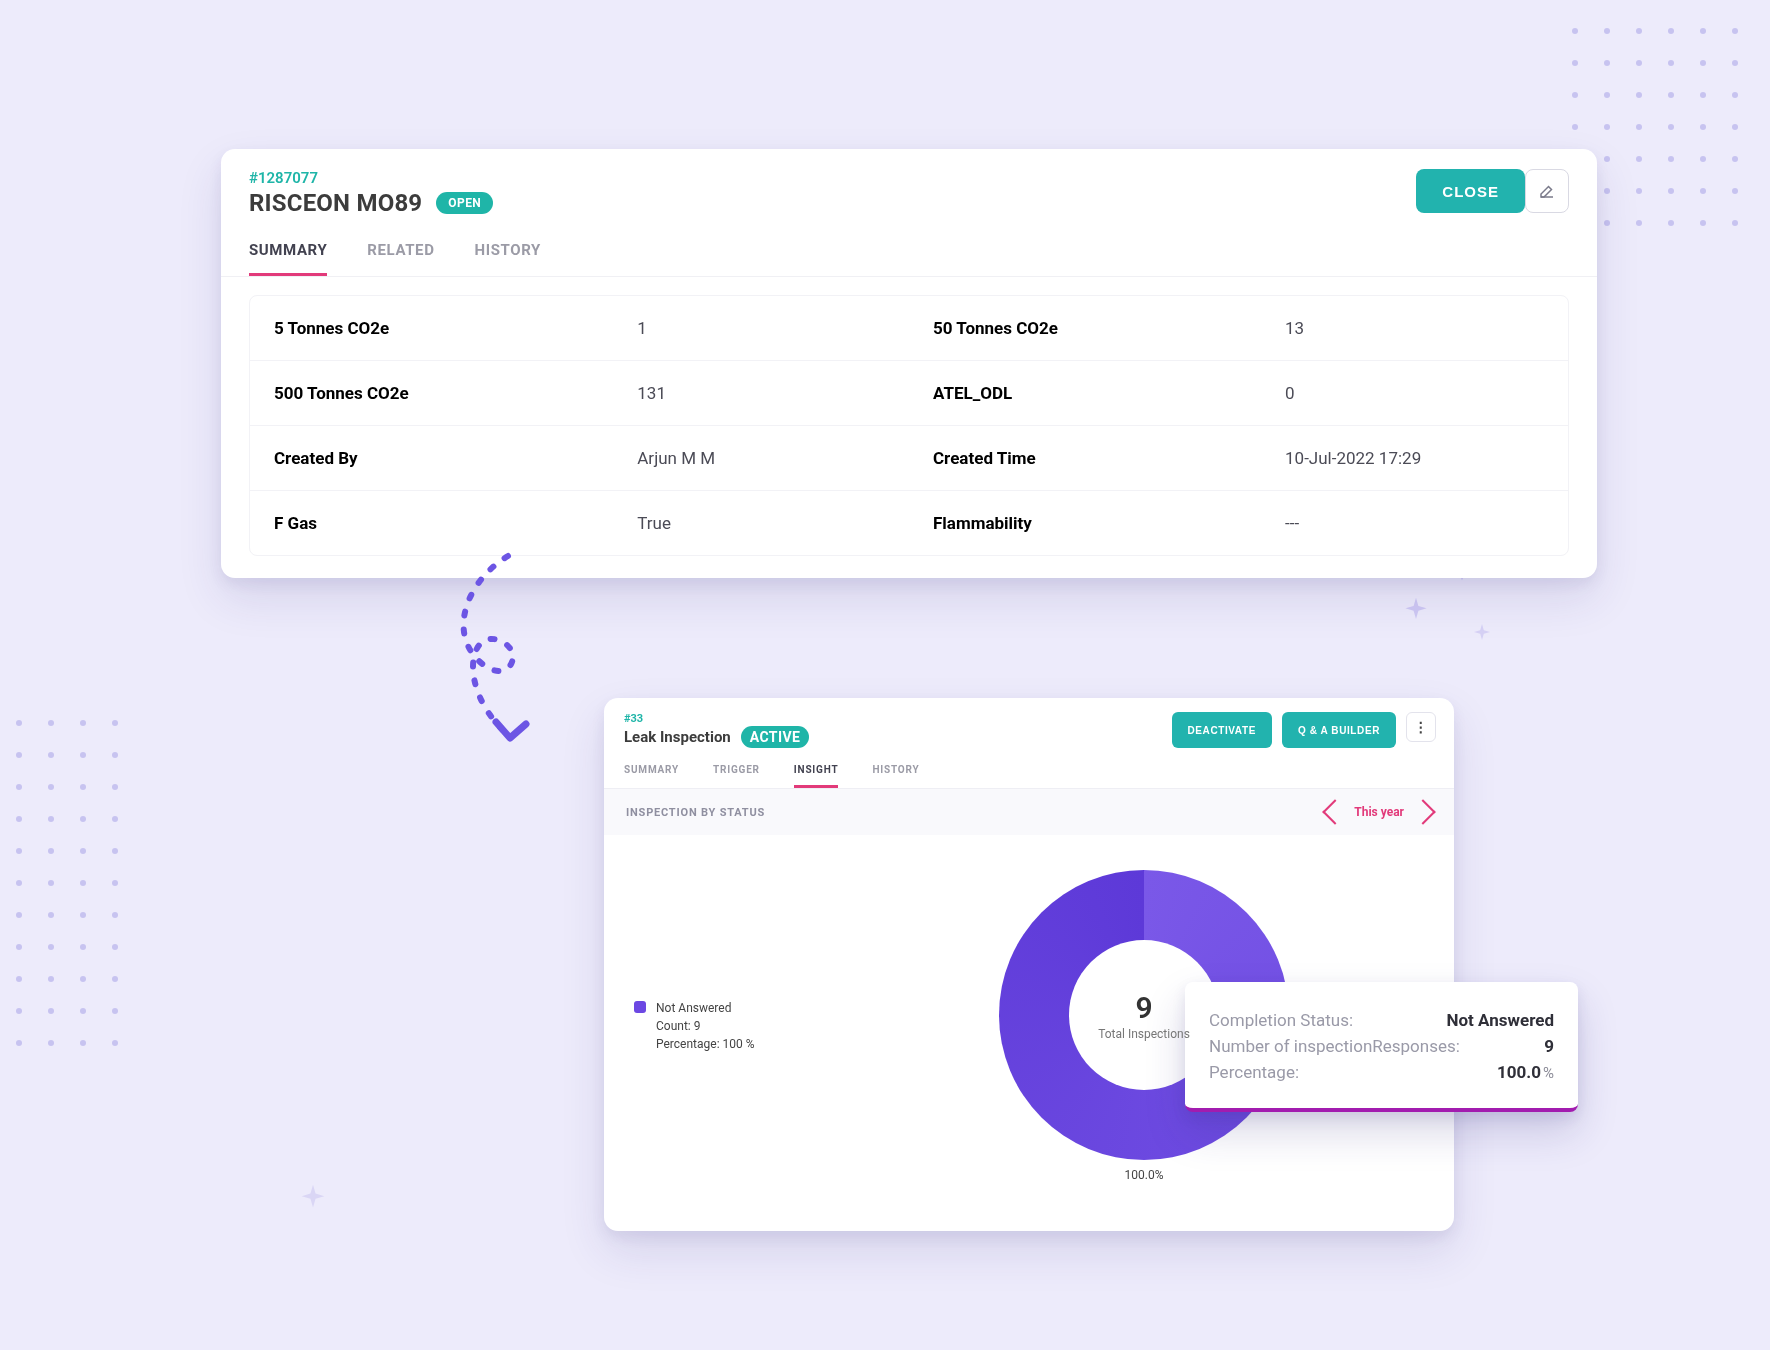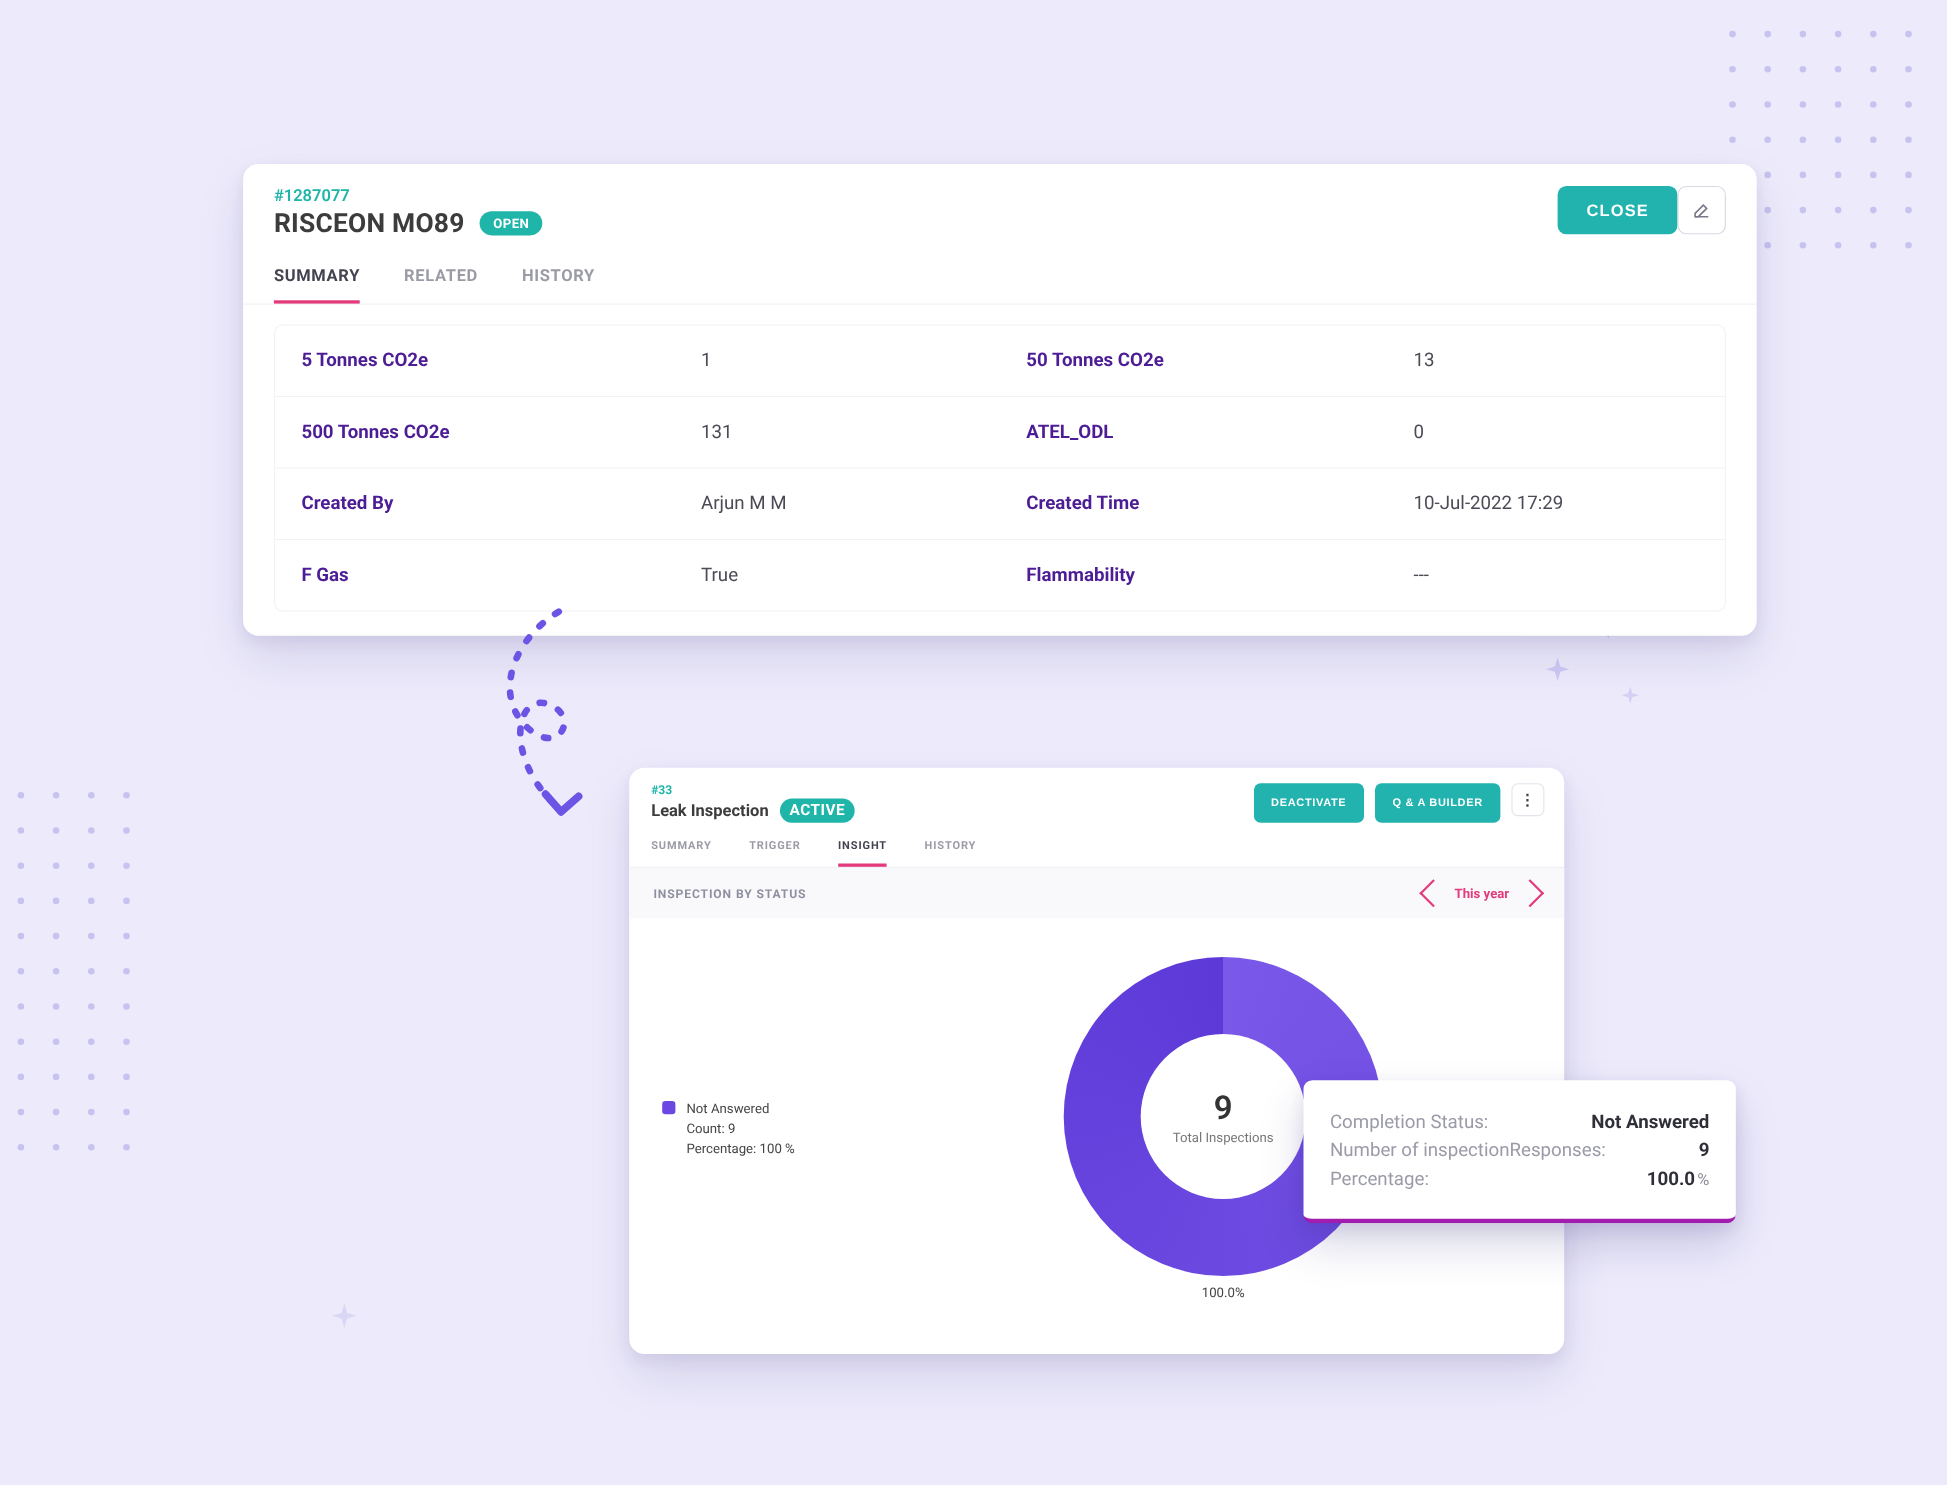--- a/index.html
+++ b/index.html
@@ -39,27 +39,27 @@
   .btn.close{background:#22B3AE;color:#fff;padding:0 26px;}
   .btn.icon{background:#fff;border:1px solid #D9D9E3;width:44px;color:#7a7a8a;}
   .tabs{display:flex;gap:40px;padding:24px 28px 0 28px;border-bottom:1px solid #F0F0F4;}
   .tab{font-size:15px;font-weight:700;color:#9B9BA6;padding-bottom:14px;letter-spacing:.6px;border-bottom:3px solid transparent;cursor:pointer;}
   .tab.active{color:#424250;border-bottom-color:#E23A7A;}
   .a-body{padding:18px 28px 22px 28px;}
   .inner{background:#fff;border:1px solid #F2F2F6;border-radius:8px;}
   .row{display:flex;border-bottom:1px solid #F2F2F6;}
   .row:last-child{border-bottom:none;}
   .cell{padding:22px 24px;font-size:17px;}
-  .lbl{font-weight:700;color:#4c1d95;}
+  .lbl{font-weight:700;color:#000000;}
   .val{color:#4b4b56;}
   .c1{width:28%;} .c2{width:22%;} .c3{width:27%;} .c4{width:23%;}
   
   .arrow{position:absolute;left:438px;top:550px;width:120px;height:200px;pointer-events:none;}
   
-  #cardB{left:572px;top:698px;width:850px;}
+  #cardB{left:604px;top:698px;width:850px;}
   .b-head{display:flex;align-items:flex-start;justify-content:space-between;padding:14px 18px 0 20px;}
   .b-id{font-size:11px;color:#1FB5A8;font-weight:700;}
   .b-title-row{display:flex;align-items:center;gap:10px;margin-top:1px;}
   .b-title{font-size:15px;font-weight:700;color:#3c3c3c;}
   .badge.active{background:#1FB5A8;font-size:14px;padding:3px 9px;}
   .b-actions{display:flex;gap:10px;}
   .sbtn{height:30px;border-radius:6px;font-size:10px;font-weight:700;letter-spacing:.6px;
     display:flex;align-items:center;justify-content:center;cursor:pointer;border:none;color:#fff;padding:18px 16px;}
   .sbtn.deact{background:#22B3AE;}
   .sbtn.qa{background:#22B3AE;}

